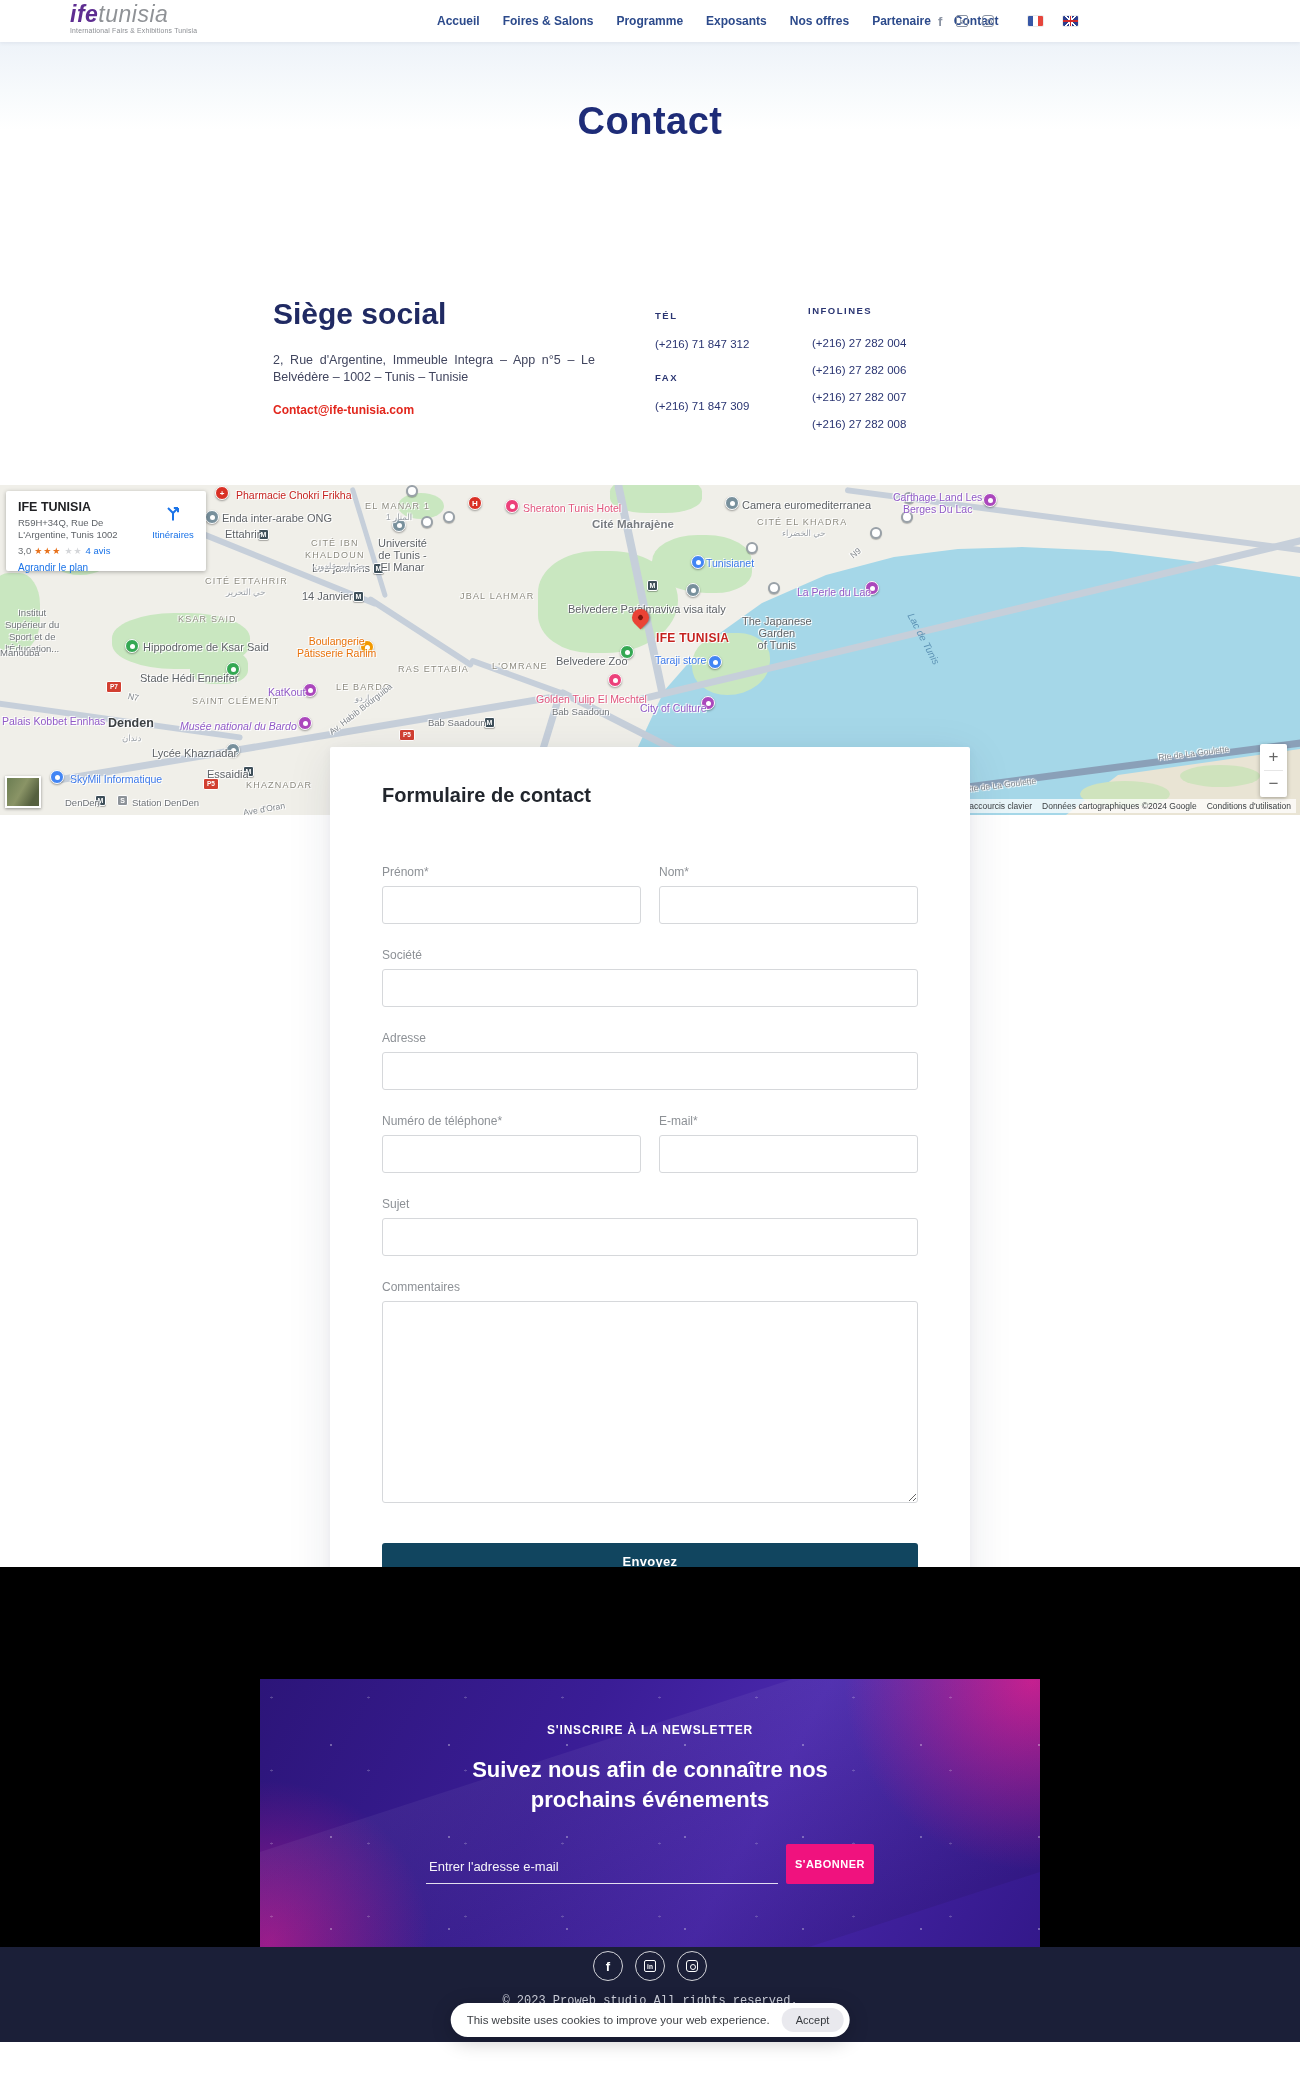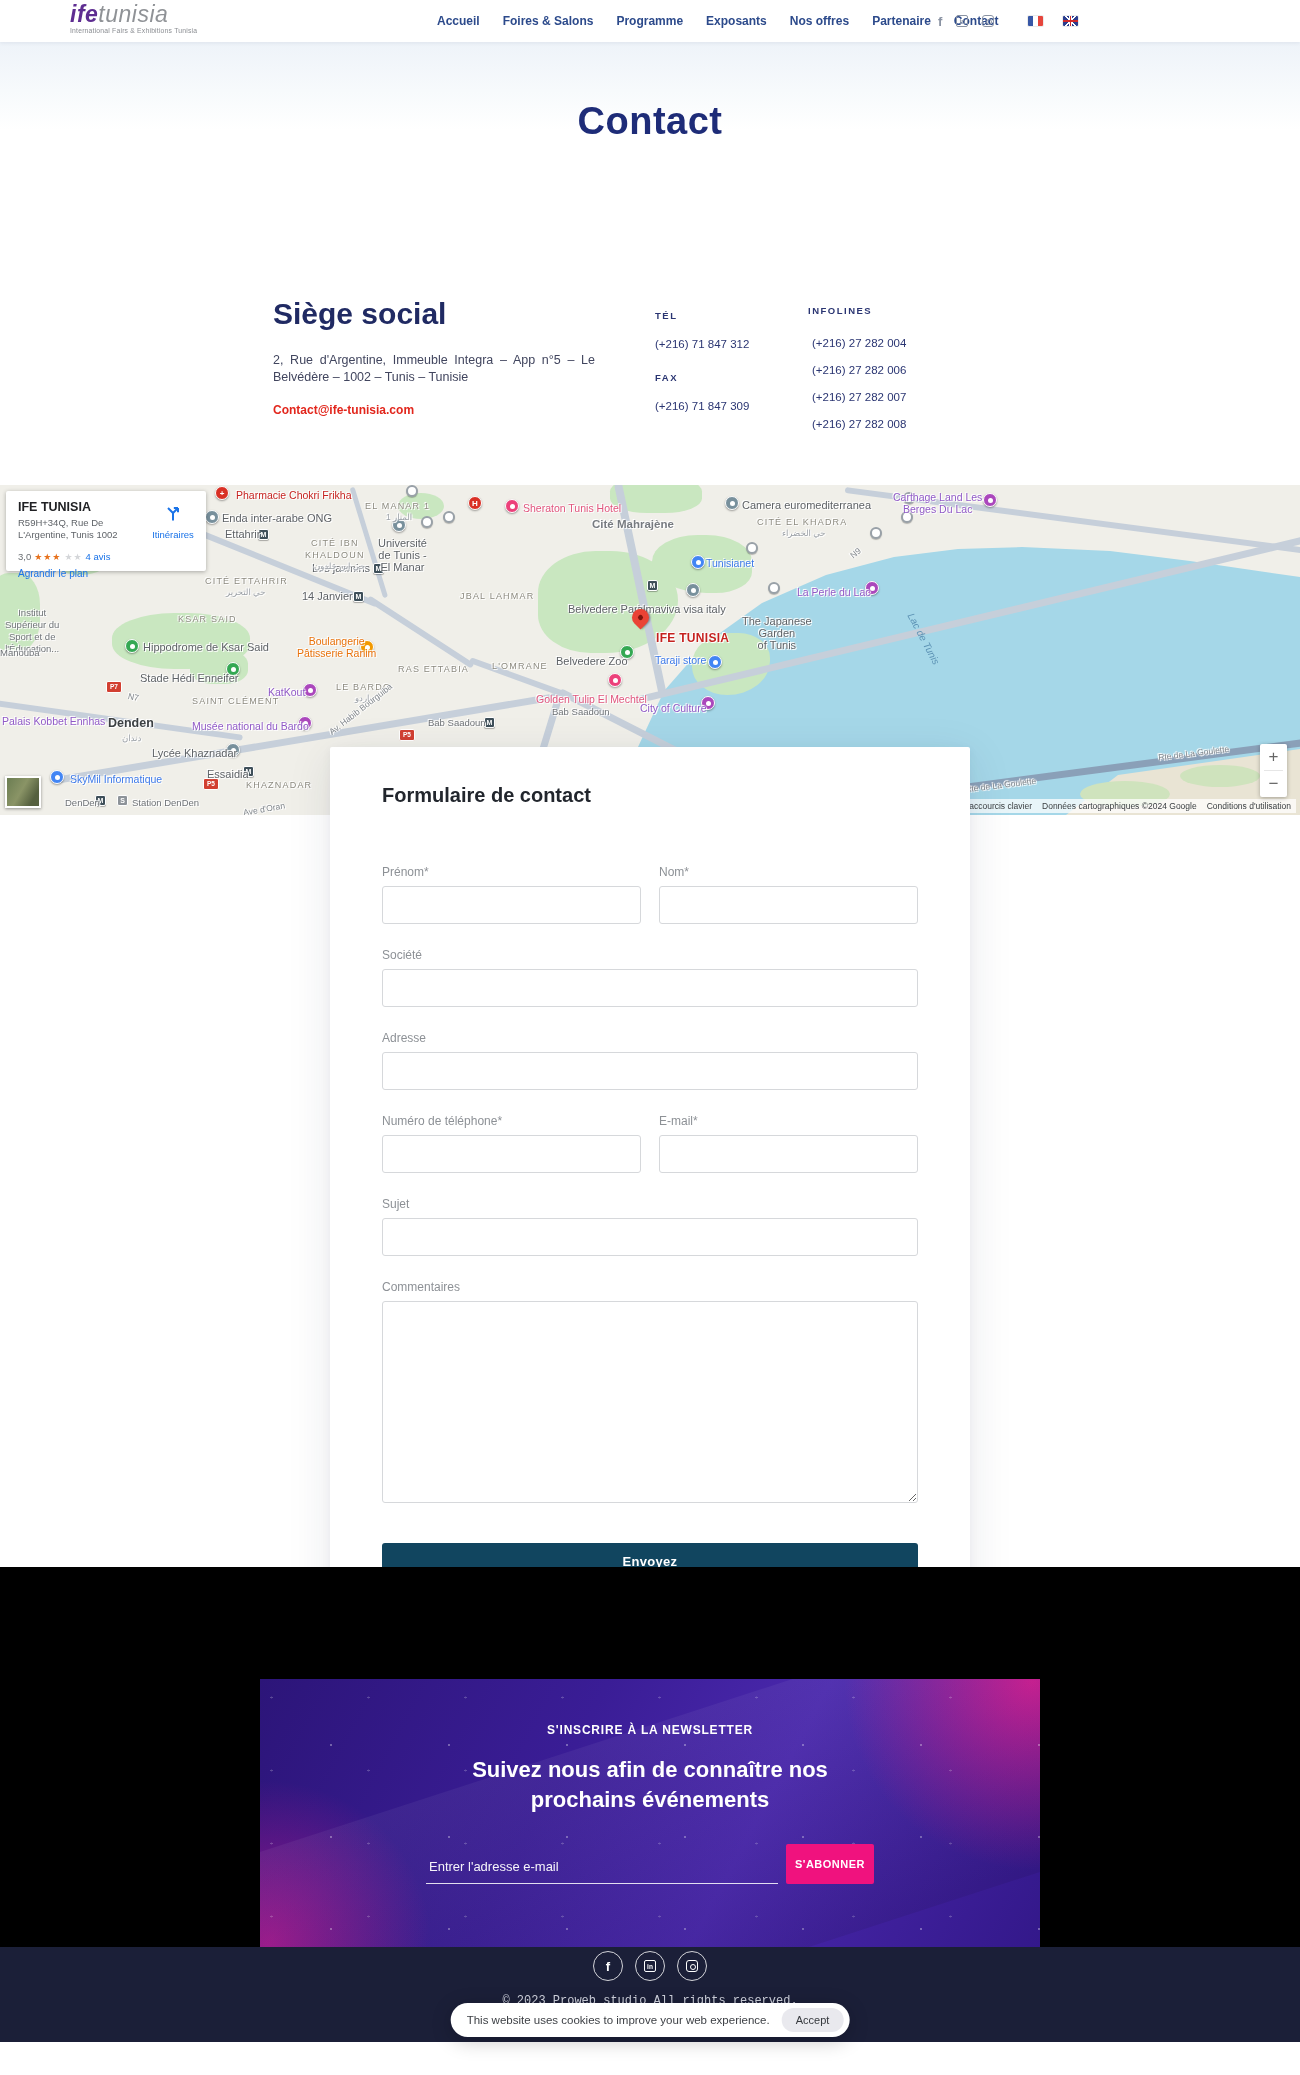--- a/index.html
+++ b/index.html
@@ -96,21 +96,21 @@
   .mb { position:absolute; background:#d23f31; color:#fff; font-size:6.5px; font-weight:700;
         padding:1px 3px; border-radius:2px; border:1px solid #fff; line-height:8px; }
   .pin { position:absolute; left:632px; top:124px; width:17px; height:17px; background:#ea4335;
          border-radius:50% 50% 50% 0; transform:rotate(-45deg); box-shadow:1px 1px 2px rgba(0,0,0,.35); }
   .pin::after { content:""; position:absolute; width:5px; height:5px; background:#7e150d; border-radius:50%; left:6px; top:6px; }
 
   .map-card { position:absolute; left:6px; top:6px; width:200px; height:80px; background:#fff; border-radius:2px;
               box-shadow:0 1px 4px rgba(0,0,0,.3); padding:9px 12px; z-index:5; }
   .mc-title { font-size:12.5px; font-weight:700; color:#202124; }
   .mc-addr { margin-top:3px; font-size:9.5px; color:#5f6368; line-height:12px; width:120px; }
-  .mc-rate { margin-top:10px; font-size:9.5px; color:#6b6f73; display:flex; align-items:flex-end; gap:3px; }
+  .mc-rate { margin-top:4px; font-size:9.5px; color:#6b6f73; display:flex; align-items:flex-end; gap:3px; }
   .stars-full { color:#e7711b; font-size:9px; letter-spacing:1px; }
   .stars-empty { color:#d4d6d9; font-size:9px; letter-spacing:1px; }
   .blue-link { color:#1a73e8; cursor:pointer; text-decoration:none; }
   .mc-enlarge { margin-top:6px; font-size:10px; }
   .mc-dir { position:absolute; right:10px; top:12px; text-align:center; width:46px; cursor:pointer; }
   .mc-dir-label { font-size:9.5px; color:#1a73e8; margin-top:2px; }
   .zoomctl { position:absolute; right:13px; bottom:18px; width:27px; background:#fff; border-radius:2px;
              box-shadow:0 1px 4px rgba(0,0,0,.3); z-index:5; text-align:center; }
   .zbtn { height:26px; line-height:26px; font-size:17px; color:#666; cursor:pointer; }
   .zdiv { height:1px; background:#e6e6e6; margin:0 4px; }
@@ -393,21 +393,21 @@
       <div class="ml attr" style="left: 640px; top: 217px;">City of Culture</div>
       <div class="ml poi-sm" style="left: 552px; top: 221px;">Bab Saadoun</div>
       <div class="ml poi-sm" style="left: 428px; top: 232px;">Bab Saadoun</div>
       <div class="ml dist" style="left: 192px; top: 210px;">SAINT CLÉMENT</div>
       <div class="ml attr" style="left: 268px; top: 201px;">KatKout</div>
       <div class="ml dist" style="left: 336px; top: 196px;">LE BARDO</div>
       <div class="ml ar" style="left: 355px; top: 207px;">باردو</div>
       <div class="ml attr" style="left: 2px; top: 230px;">Palais Kobbet Ennhas</div>
       <div class="ml town-b" style="left: 108px; top: 232px;">Denden</div>
       <div class="ml ar" style="left: 122px; top: 247px;">دندان</div>
-      <div class="ml attr" style="left: 192px; top: 235px;">Musée national du Bardo</div>
+      <div class="ml attr" style="left: 180px; top: 235px; font-style: italic;">Musée national du Bardo</div>
       <div class="ml poi" style="left: 152px; top: 262px;">Lycée Khaznadar</div>
       <div class="ml poi" style="left: 207px; top: 283px;">Essaidia</div>
       <div class="ml dist" style="left: 246px; top: 294px;">KHAZNADAR</div>
       <div class="ml shop" style="left: 70px; top: 288px;">SkyMil Informatique</div>
       <div class="ml poi-sm" style="left: 65px; top: 312px;">DenDen</div>
       <div class="ml poi-sm" style="left: 132px; top: 312px;">Station DenDen</div>
       <div class="ml poi-sm" style="left: 0px; top: 162px;">Manouba</div>
       <div class="ml water-lb" style="left: 895px; top: 148px; transform: rotate(62deg);">Lac de Tunis</div>
       <div class="ml road" style="left: 322px; top: 218px; transform: rotate(-38deg);">Av. Habib Bourguiba</div>
       <div class="ml road" style="left: 243px; top: 318px; transform: rotate(-10deg);">Ave d'Oran</div>

